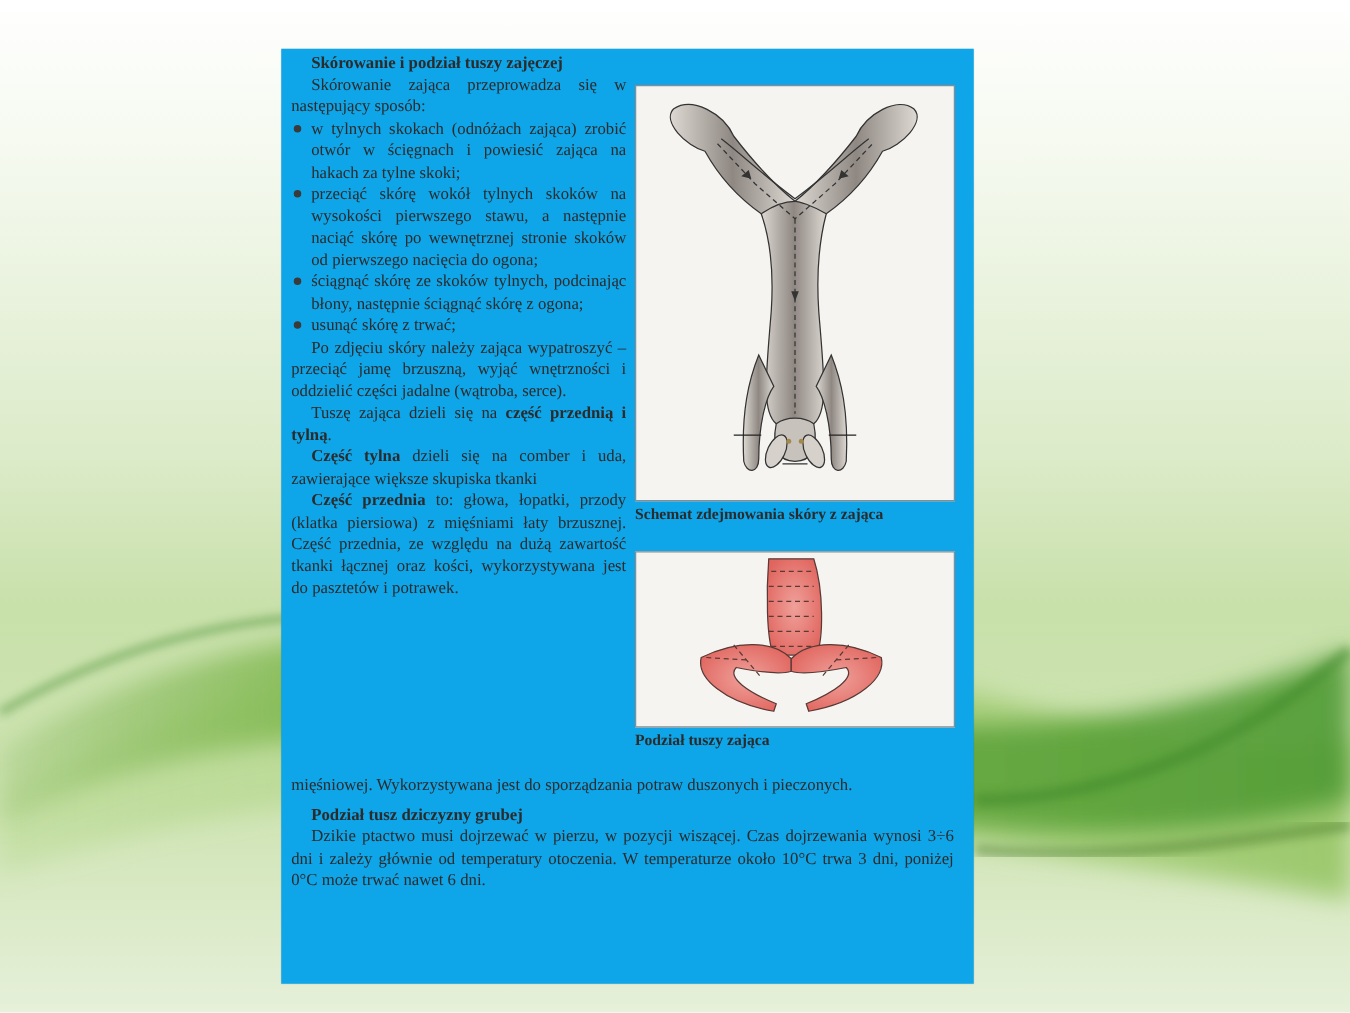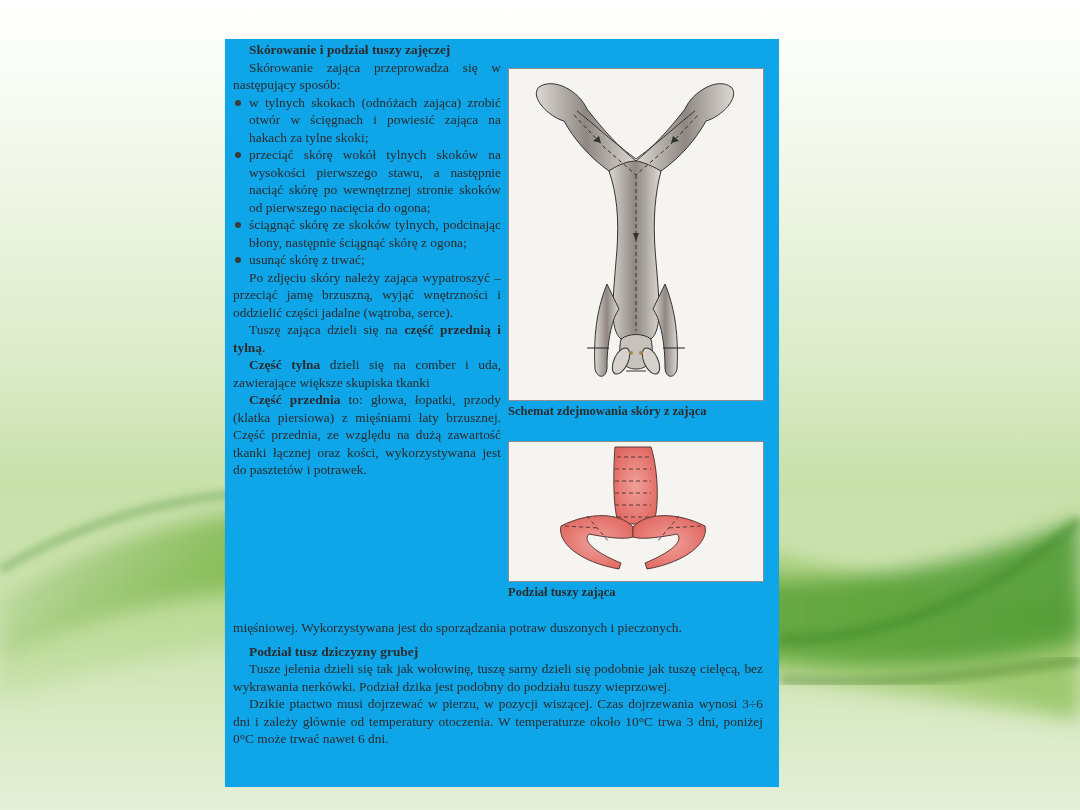--- a/index.html
+++ b/index.html
@@ -150,16 +150,15 @@
         <line x1="192" y1="84" x2="158" y2="86"></line>
         <line x1="170" y1="74" x2="148" y2="100"></line>
       </g>
     </svg>
   </div>
   <div class="caption" style="left:283px; top:546px;">Podział tuszy zająca</div>
 
   <div class="full" style="top:580px;">
     <p>mięśniowej. Wykorzystywana jest do sporządzania potraw duszonych i pieczonych.</p>
     <p class="heading" style="margin-top:6px !important;">Podział tusz dziczyzny grubej</p>
-    <p class="indent">Tusze jelenia dzieli się tak jak wołowinę, tuszę sarny dzieli się podobnie jak tuszę cielęcą, bez wykrawania nerkówki. Podział dzika jest podobny do podziału tuszy wieprzowej.</p>
     <p class="indent">Dzikie ptactwo musi dojrzewać w pierzu, w pozycji wiszącej. Czas dojrzewania wynosi 3÷6 dni i zależy głównie od temperatury otoczenia. W temperaturze około 10°C trwa 3 dni, poniżej 0°C może trwać nawet 6 dni.</p>
   </div>
 </div>
 
 </body></html>

